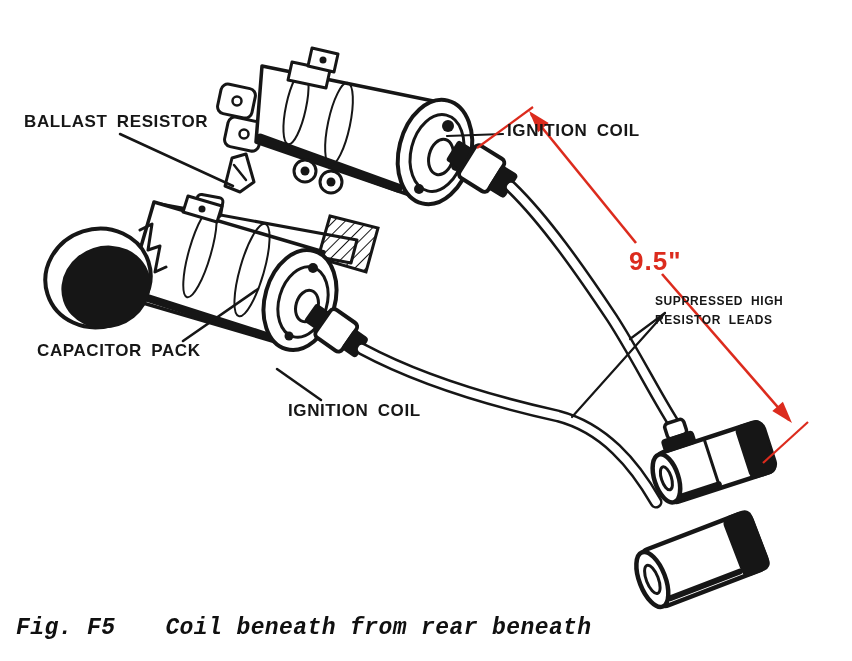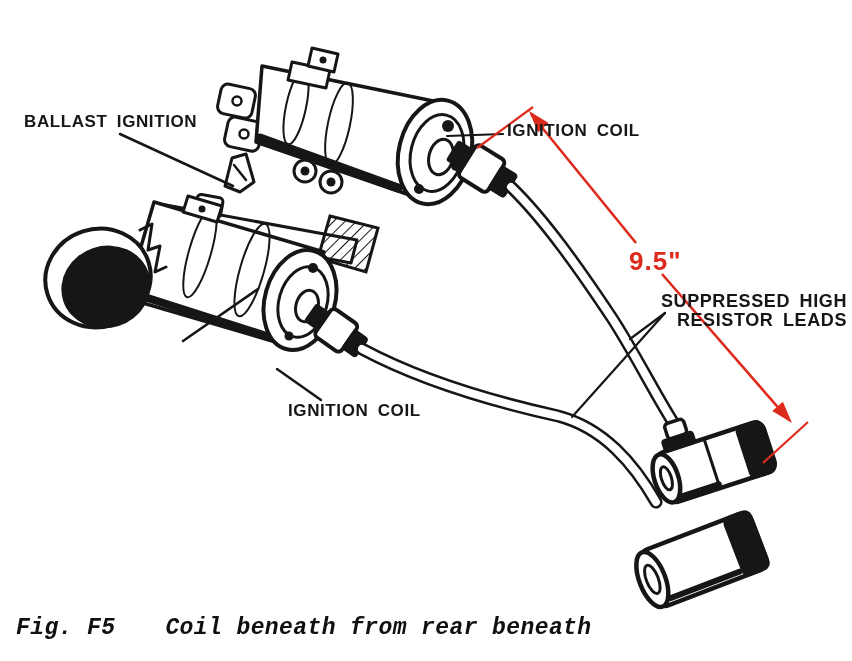--- a/index.html
+++ b/index.html
@@ -18,21 +18,21 @@
   .stage svg{position:absolute;left:0;top:0;}
   .callout{
     position:absolute;
     color:var(--ink);
     font-weight:bold;
     font-size:17px;
     letter-spacing:0.6px;
     word-spacing:4px;
     white-space:nowrap;
   }
-  .callout.center{text-align:right;white-space:normal;line-height:19px;font-size:18px;}
+  .callout.center{text-align:left;white-space:normal;line-height:19px;font-size:12px;}
   .dim-value{
     position:absolute;
     color:var(--dim-red);
     font-weight:bold;
     font-size:26px;
     letter-spacing:1px;
   }
   .caption{
     position:absolute;
     left:16px;top:615px;
@@ -182,31 +182,32 @@
     <g>
       <line class="red-ln" x1="531" y1="114" x2="636" y2="243" stroke-width="2.6"></line>
       <line class="red-ln" x1="662" y1="274" x2="789" y2="420" stroke-width="2.6"></line>
       <line class="red-ln" x1="477" y1="148" x2="533" y2="107" stroke-width="2.2"></line>
       <line class="red-ln" x1="763" y1="463" x2="808" y2="422" stroke-width="2.2"></line>
       <polygon class="red-fill" points="529,111 548.7,123 538.1,132.2"></polygon>
       <polygon class="red-fill" points="792,423 782.9,401.8 772.3,411"></polygon>
     </g>
   </svg>
 
-  <div class="callout" style="left:24px;top:112px">BALLAST IGNITION</div>
+  <div class="callout" style="left:24px;top:112px">BALLAST RESISTOR</div>
 
   <div class="callout" style="left:507px;top:121px">IGNITION COIL</div>
 
   <div class="dim-value" style="left:629px;top:246px">9.5"</div>
 
   <div class="callout center" style="left:655px;top:292px;width:192px">
     <div>SUPPRESSED HIGH</div>
     <div>RESISTOR LEADS</div>
   </div>
 
+  <div class="callout" style="left:37px;top:341px">CAPACITOR PACK</div>
 
   <div class="callout" style="left:288px;top:401px">IGNITION COIL</div>
 
   <div class="caption">
     <span>Fig. F5</span>
     <span>Coil beneath from rear beneath</span>
   </div>
 
 </div>
 

